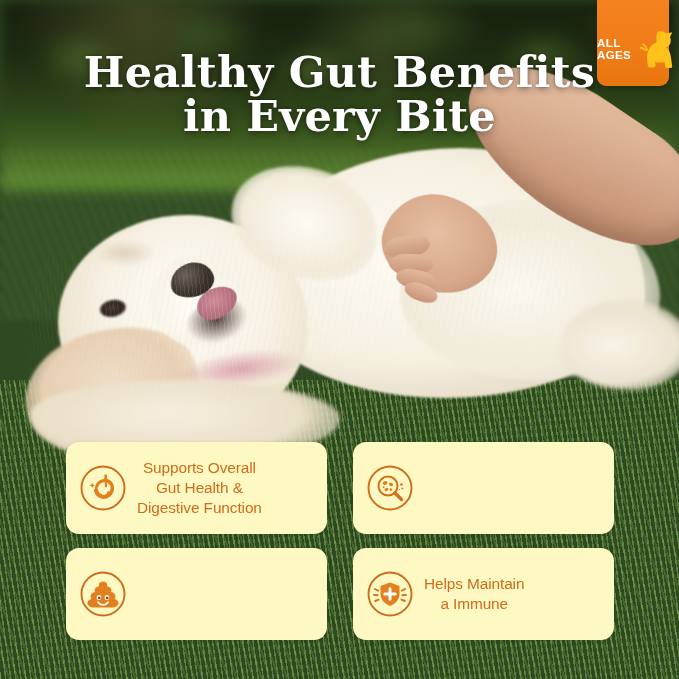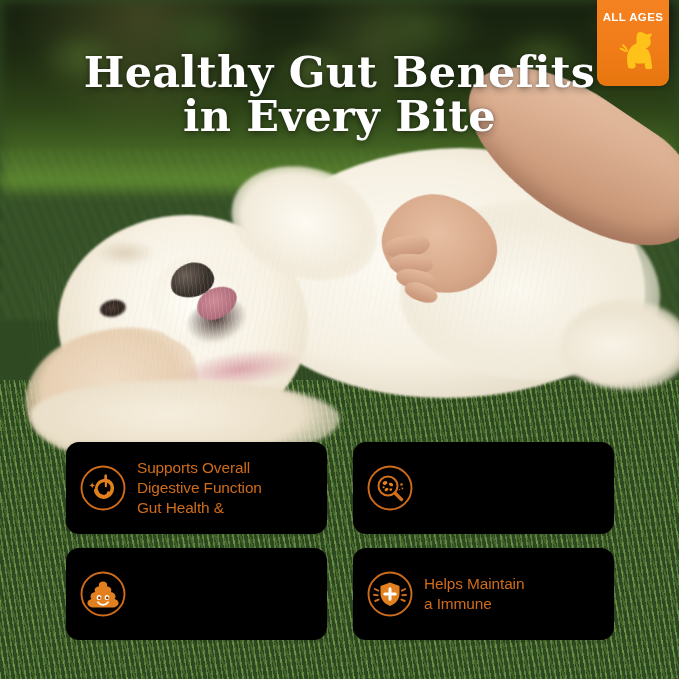--- a/index.html
+++ b/index.html
@@ -231,21 +231,21 @@
 
   
   .badge {
     position: absolute;
     right: 10px; top: 0;
     width: 72px; height: 86px;
     background: linear-gradient(180deg, #f58220 0%, #ef7c17 60%, #e8760f 100%);
     border-radius: 0 0 9px 9px;
     z-index: 6;
     display: flex;
-    flex-direction: column;
+    flex-direction: row;
     align-items: center;
     padding-top: 11px;
     box-sizing: border-box;
     box-shadow: 0 2px 5px rgba(0,0,0,.2);
   }
   .badge-text {
     color: #ffffff;
     font-size: 11.5px;
     font-weight: bold;
     letter-spacing: .4px;
@@ -257,28 +257,29 @@
   .cards {
     position: absolute;
     left: 66px; top: 442px;
     width: 548px;
     display: grid;
     grid-template-columns: 261px 261px;
     grid-gap: 14px 26px;
     z-index: 7;
   }
   .card {
-    background: #000000;
+    background: #fef9c3;
     border-radius: 13px;
     height: 92px;
     display: flex;
     align-items: center;
     padding: 0 8px 0 12px;
     box-sizing: border-box;
     box-shadow: 0 1px 4px rgba(0,0,0,.13);
+    text-align: center;
   }
   .card-icon {
     width: 50px; height: 50px;
     flex: 0 0 50px;
     margin-right: 9px;
   }
   .card-text {
     color: #cf6c1b;
     font-size: 15.4px;
     line-height: 1.29;
@@ -355,22 +356,22 @@
           <path d="M27.5 11.5c-.6 0-1.1.5-1.1 1.1v3.1c-3.9.5-6.9 2.6-8.4 5.6-1.1 2.2-1.3 4.6-.7 6.7.7 2.6 2.4 4.7 4.6 5.9 2.3 1.2 4.9 1.3 7 .2 1.6-.8 2.8-2.3 3.2-4 .2-.9-.4-1.7-1.3-1.8-.8-.1-1.6.4-1.8 1.2-.2 1-.9 1.8-1.8 2.2-1.3.6-2.9.5-4.3-.2-1.5-.8-2.6-2.2-3-3.9-.4-1.5-.3-3.2.5-4.7 1.1-2.2 3.4-3.7 6.4-4v4.3c0 .6.5 1.1 1.1 1.1s1.1-.5 1.1-1.1V12.6c0-.6-.5-1.1-1.1-1.1z" fill="#E2801F"></path>
           <path d="M26.3 15.6c4.3.1 7.6 2.3 9 5.6 1.2 2.8 1 6.1-.4 8.9-1.2 2.4-3.3 4.3-5.8 5.2-2.8 1-5.9.7-8.4-.8-2.4-1.4-4.1-3.8-4.7-6.5-.3-1.3.6-2.5 1.9-2.6 1.1-.1 2.1.7 2.3 1.8.4 1.7 1.4 3.1 2.9 3.9 1.5.9 3.4 1 5.1.4 1.6-.6 2.9-1.8 3.6-3.3.9-1.8 1-4 .3-5.7-.9-2.1-3-3.5-6-3.6z" fill="#E2801F"></path>
           <g fill="#E2801F">
             <path d="M14.2 19.6l.8 2 2 .8-2 .8-.8 2-.8-2-2-.8 2-.8z"></path>
             <path d="M17.8 24.8l.5 1.3 1.3.5-1.3.5-.5 1.3-.5-1.3-1.3-.5 1.3-.5z"></path>
           </g>
         </svg>
       </span>
       <div class="card-text">
         <div>Supports Overall</div>
+        <div>Gut Health &amp;</div>
         <div>Digestive Function</div>
-        <div>Gut Health &amp;</div>
       </div>
     </div>
 
     <div class="card">
       <span class="card-icon">
         <svg width="50" height="50" viewBox="0 0 50 50">
           <circle cx="25" cy="25" r="21.5" fill="none" stroke="#CF6C1B" stroke-width="1.9"></circle>
           <circle cx="23" cy="23" r="9.5" fill="none" stroke="#D4701C" stroke-width="2"></circle>
           <path d="M30 30l6.5 6.5" stroke="#D4701C" stroke-width="3.4" stroke-linecap="round"></path>
           <g fill="#E2801F">

